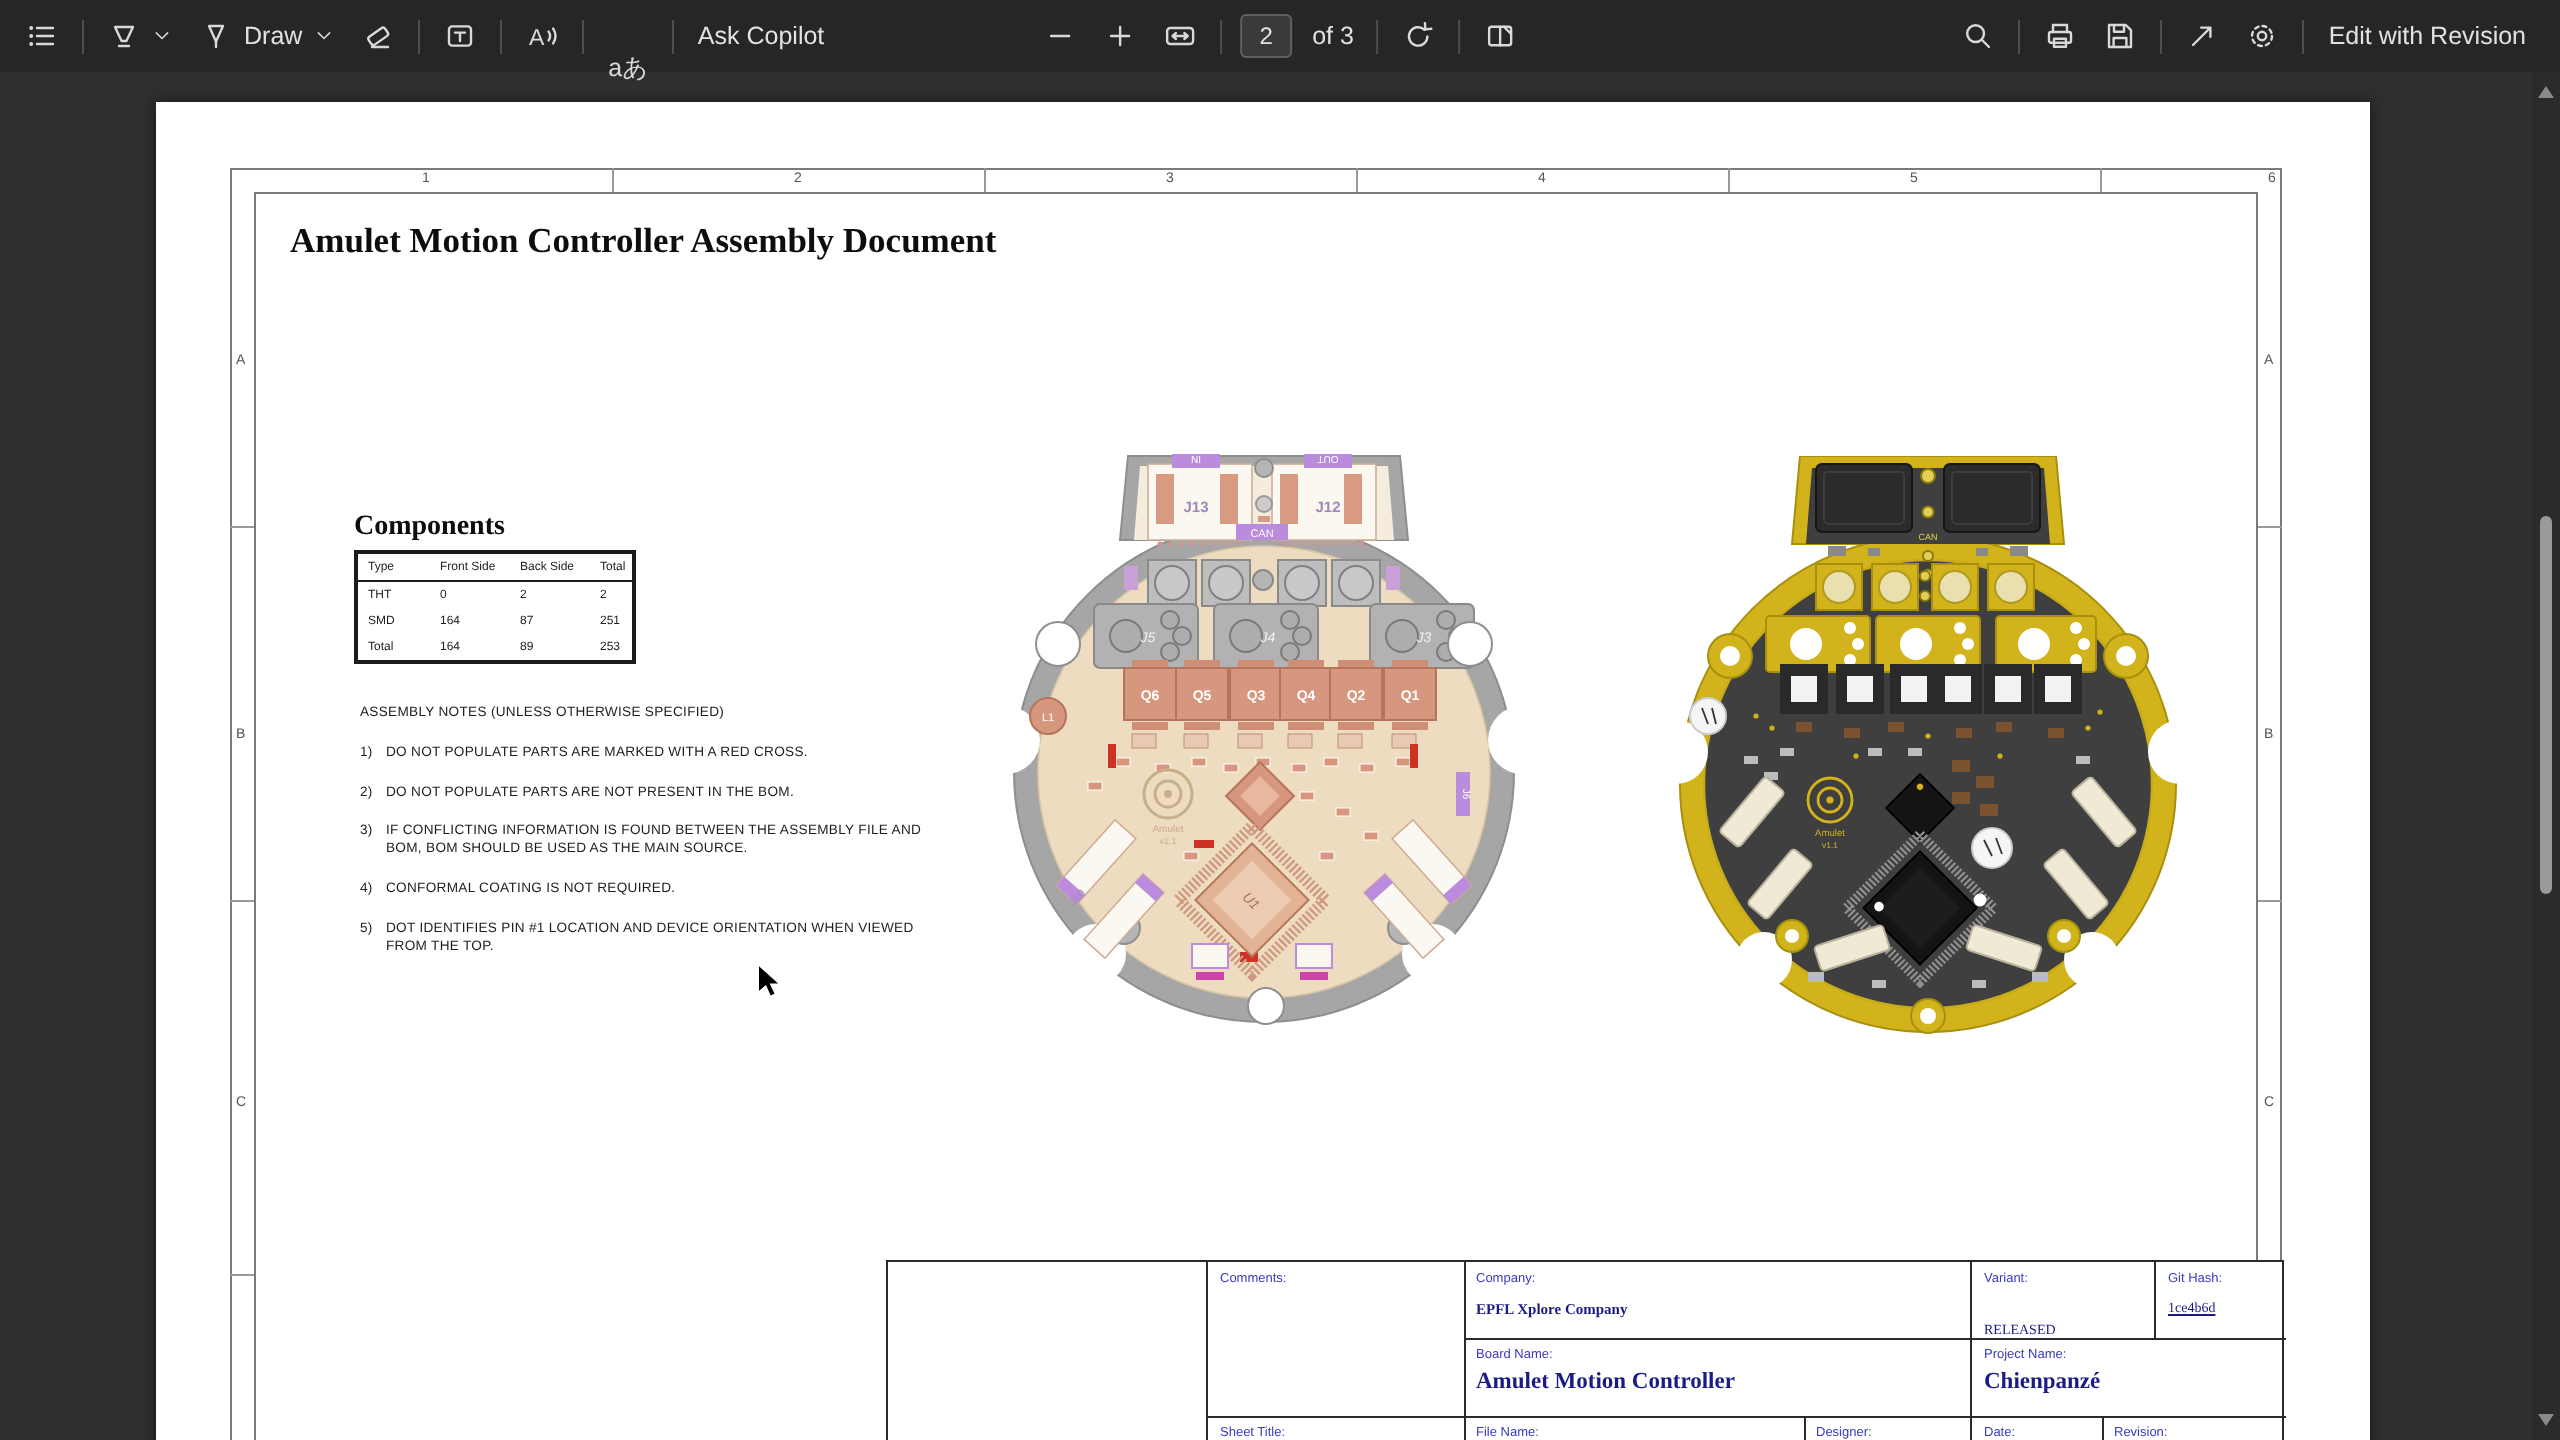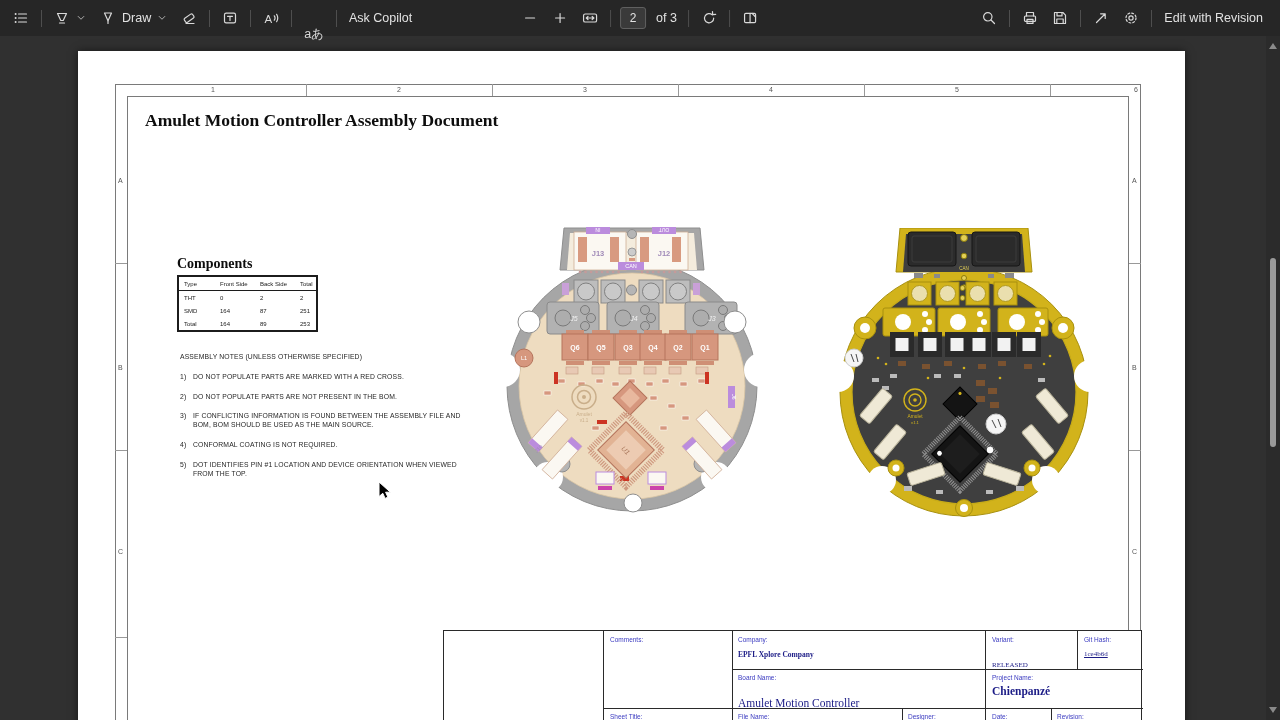--- a/index.html
+++ b/index.html
@@ -697,21 +697,21 @@
 
       <span class="tb-lab" style="left:166px;top:5px;">Comments:</span>
       <span class="tb-lab" style="left:294px;top:5px;">Company:</span>
       <span class="tb-val" style="left:294px;top:19px;font-size:7.5px;font-weight:bold;">EPFL Xplore Company</span>
       <span class="tb-lab" style="left:548px;top:5px;">Variant:</span>
       <span class="tb-val" style="left:548px;top:30px;font-size:7px;">RELEASED</span>
       <span class="tb-lab" style="left:640px;top:5px;">Git Hash:</span>
       <span class="tb-val" style="left:640px;top:19px;font-size:7px;text-decoration:underline;">1ce4b6d</span>
 
       <span class="tb-lab" style="left:294px;top:43px;">Board Name:</span>
-      <span class="tb-val" style="left:294px;top:54px;font-size:11.5px;font-weight:normal;margin-top:12px;">Amulet Motion Controller</span>
+      <span class="tb-val" style="left:294px;top:54px;font-size:11.5px;font-weight:bold;">Amulet Motion Controller</span>
       <span class="tb-lab" style="left:548px;top:43px;">Project Name:</span>
       <span class="tb-val" style="left:548px;top:54px;font-size:11.5px;font-weight:bold;">Chienpanzé</span>
 
       <span class="tb-lab" style="left:166px;top:82px;">Sheet Title:</span>
       <span class="tb-lab" style="left:294px;top:82px;">File Name:</span>
       <span class="tb-lab" style="left:464px;top:82px;">Designer:</span>
       <span class="tb-lab" style="left:548px;top:82px;">Date:</span>
       <span class="tb-lab" style="left:613px;top:82px;">Revision:</span>
     </div>
   </div>

